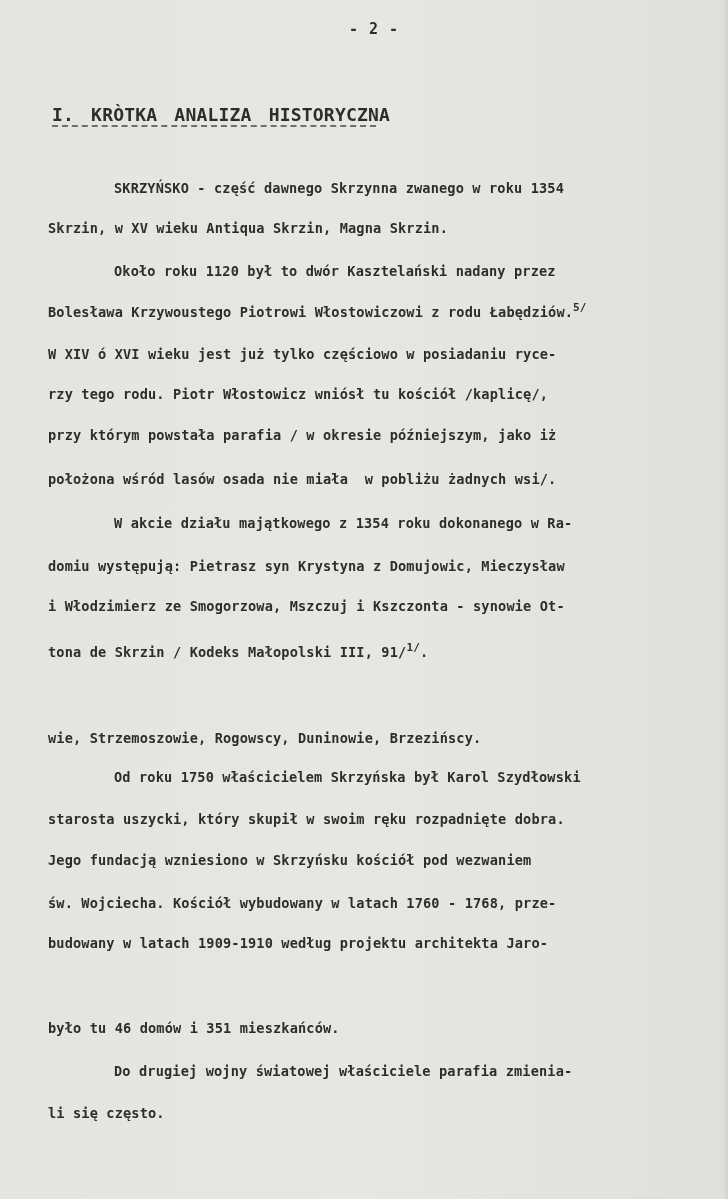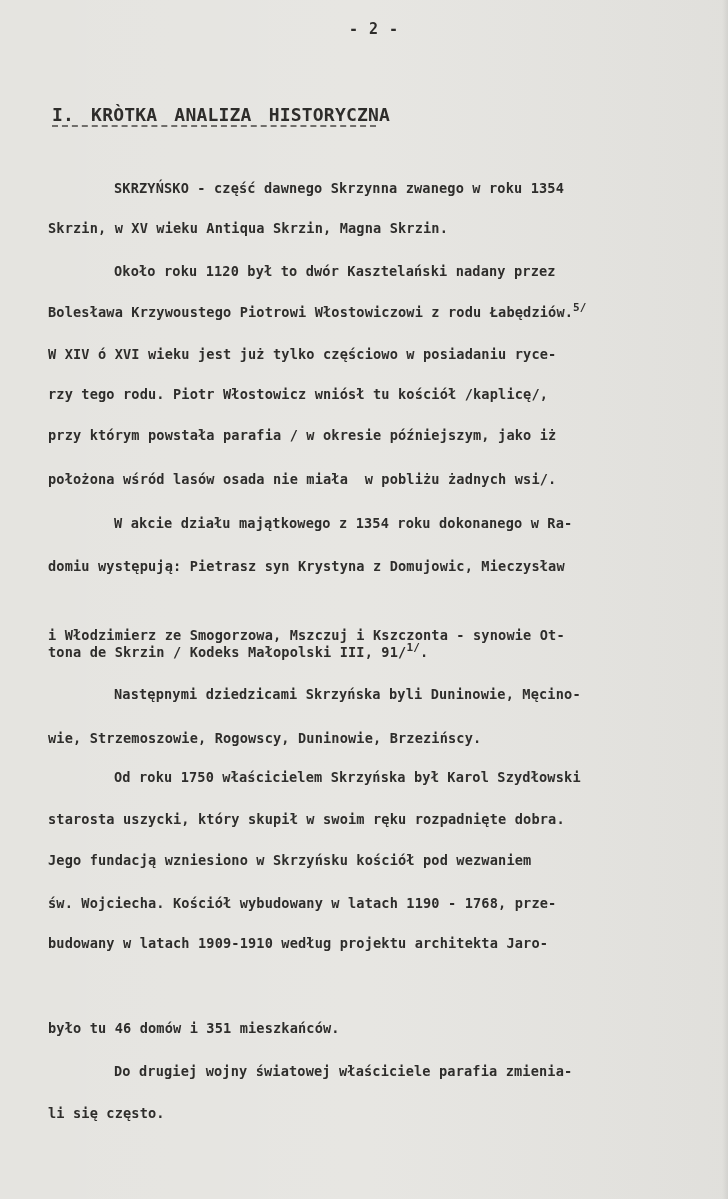--- a/index.html
+++ b/index.html
@@ -84,25 +84,24 @@
   <div class="line indent" style="top:179px">SKRZYŃSKO - część dawnego Skrzynna zwanego w roku 1354</div>
   <div class="line" style="top:219px">Skrzin, w XV wieku Antiqua Skrzin, Magna Skrzin.</div>
   <div class="line indent" style="top:262px">Około roku 1120 był to dwór Kasztelański nadany przez</div>
   <div class="line" style="top:303px"><span>Bolesława Krzywoustego Piotrowi Włostowiczowi z rodu Łabędziów.</span><sup>5/</sup></div>
   <div class="line" style="top:345px">W XIV ó XVI wieku jest już tylko częściowo w posiadaniu ryce-</div>
   <div class="line" style="top:385px">rzy tego rodu. Piotr Włostowicz wniósł tu kościół /kaplicę/,</div>
   <div class="line" style="top:426px">przy którym powstała parafia / w okresie późniejszym, jako iż</div>
   <div class="line" style="top:470px">położona wśród lasów osada nie miała  w pobliżu żadnych wsi/.</div>
   <div class="line indent" style="top:514px">W akcie działu majątkowego z 1354 roku dokonanego w Ra-</div>
   <div class="line" style="top:557px">domiu występują: Pietrasz syn Krystyna z Domujowic, Mieczysław</div>
-  <div class="line" style="top:626px">i Włodzimierz ze Smogorzowa, Mszczuj i Kszczonta - synowie Ot-</div>
+  <div class="line" style="top:597px">i Włodzimierz ze Smogorzowa, Mszczuj i Kszczonta - synowie Ot-</div>
   <div class="line" style="top:643px"><span>tona de Skrzin / Kodeks Małopolski III, 91/</span><sup>1/</sup><span>.</span></div>
-  <div class="line indent" style="top:685px">Następnymi dziedzicami Skrzyńska byli Duninowie, Męcino-</div>
   <div class="line" style="top:729px">wie, Strzemoszowie, Rogowscy, Duninowie, Brzezińscy.</div>
   <div class="line indent" style="top:768px">Od roku 1750 właścicielem Skrzyńska był Karol Szydłowski</div>
   <div class="line" style="top:851px">Jego fundacją wzniesiono w Skrzyńsku kościół pod wezwaniem</div>
   <div class="line" style="top:810px">starosta uszycki, który skupił w swoim ręku rozpadnięte dobra.</div>
-  <div class="line" style="top:894px">św. Wojciecha. Kościół wybudowany w latach 1190 - 1768, prze-</div>
+  <div class="line" style="top:894px">św. Wojciecha. Kościół wybudowany w latach 1760 - 1768, prze-</div>
   <div class="line" style="top:934px">budowany w latach 1909-1910 według projektu architekta Jaro-</div>
   <div class="line" style="top:1019px">było tu 46 domów i 351 mieszkańców.</div>
   <div class="line indent" style="top:1062px">Do drugiej wojny światowej właściciele parafia zmienia-</div>
   <div class="line" style="top:1104px">li się często.</div>
 </div>
 
 </body></html>

